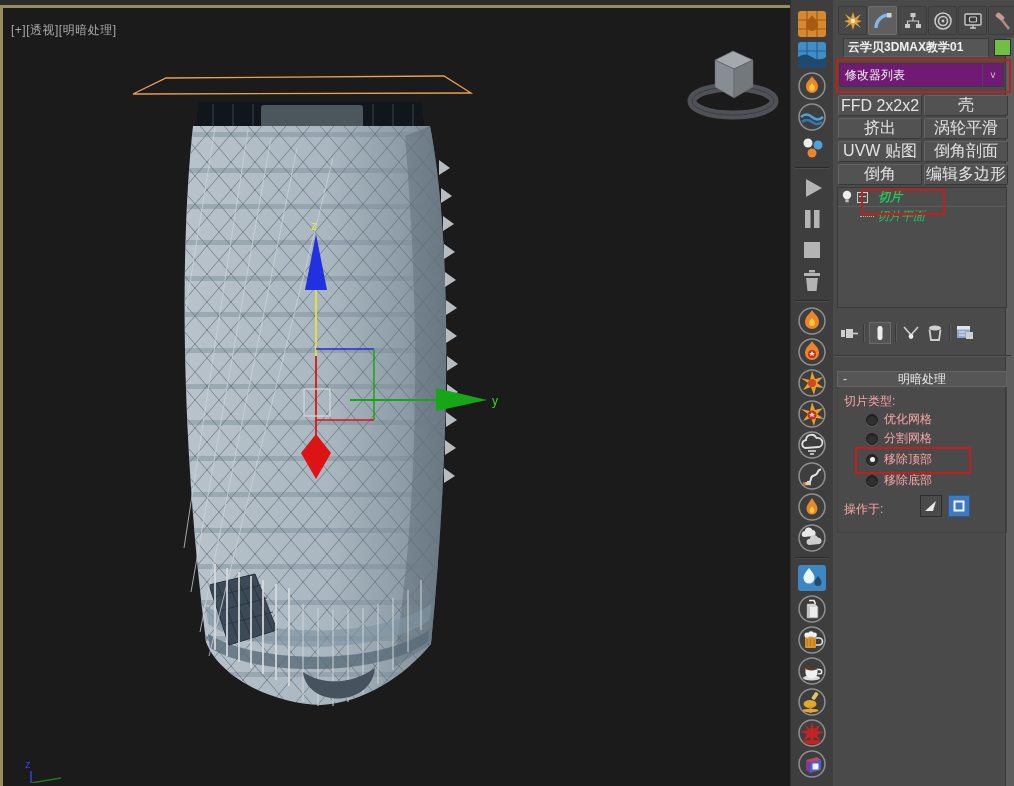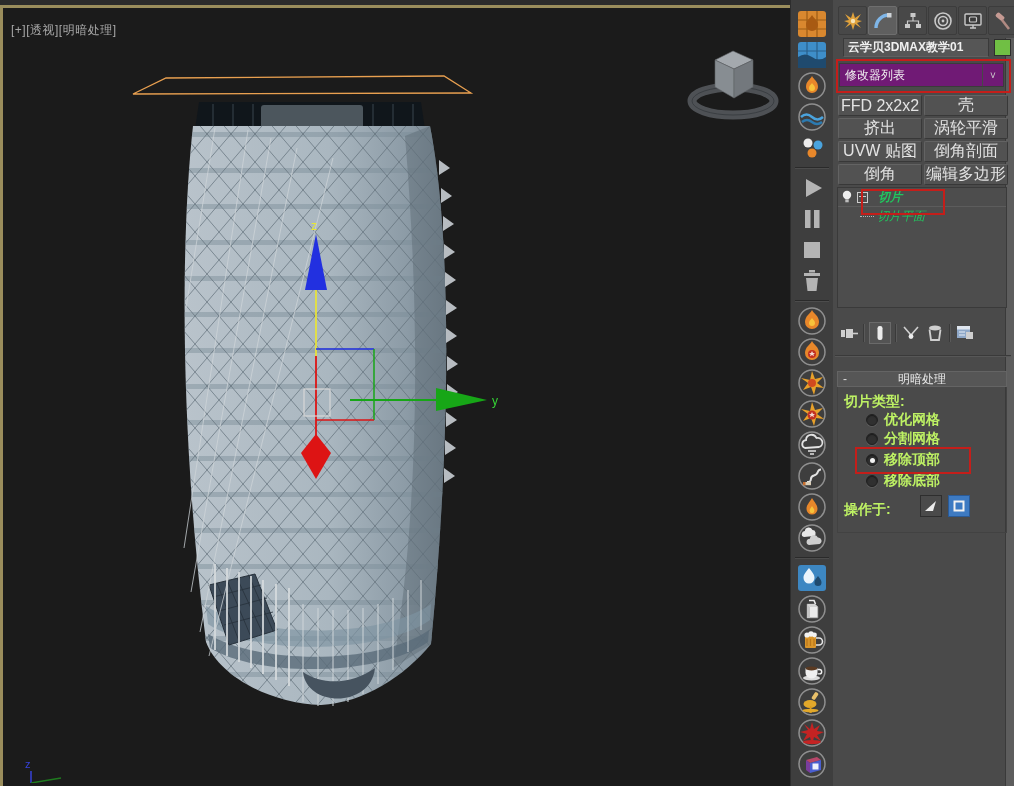--- a/index.html
+++ b/index.html
@@ -45,21 +45,21 @@
   .stacktools{position:absolute;left:6px;top:320px;width:170px;height:26px;display:flex;align-items:center;gap:4px;}
   .stool{width:20px;height:20px;display:flex;align-items:center;justify-content:center;}
   .stool.boxed{border:1px solid #6a6a6a;background:#545454;}
   .ssep{width:1px;height:18px;background:#3a3a3a;border-right:1px solid #5a5a5a;}
   .pdivider{position:absolute;left:2px;top:355px;width:176px;height:1px;background:#3a3a3a;border-bottom:1px solid #575757;}
   .rhead{position:absolute;left:4px;top:371px;width:170px;height:16px;background:#565656;border:1px solid #646464;
          box-sizing:border-box;color:#e8e8e8;font-size:12px;display:flex;align-items:center;}
   .rhead .minus{width:14px;text-align:center;color:#dcdcdc;}
   .rhead .rtitle{flex:1;text-align:center;margin-right:14px;}
   .rbody{position:absolute;left:4px;top:387px;width:170px;height:146px;border:1px solid #424242;border-top:none;box-sizing:border-box;
-         color:#bef264;font-size:14px;font-weight:bold;}
+         color:#fca5a5;font-size:12px;}
   .rlabel{position:absolute;left:6px;top:6px;}
   .radio-row{position:absolute;left:28px;display:flex;align-items:center;gap:6px;}
   .rb{width:10px;height:10px;border-radius:50%;background:#303030;border:1px solid #202020;
       box-shadow:inset 0 1px 1px #1a1a1a, 0 1px 0 #5c5c5c;position:relative;}
   .rb.sel::after{content:"";position:absolute;left:2.5px;top:2.5px;width:5px;height:5px;border-radius:50%;background:#f2f2f2;}
   .oplabel{position:absolute;left:6px;top:114px;}
   .opbtn{position:absolute;width:22px;height:22px;border:1px solid #2e2e2e;background:#4a4a4a;
          display:flex;align-items:center;justify-content:center;box-sizing:border-box;}
   .opbtn.active{background:#3d7ac2;border-color:#2a5a96;}
 </style>

